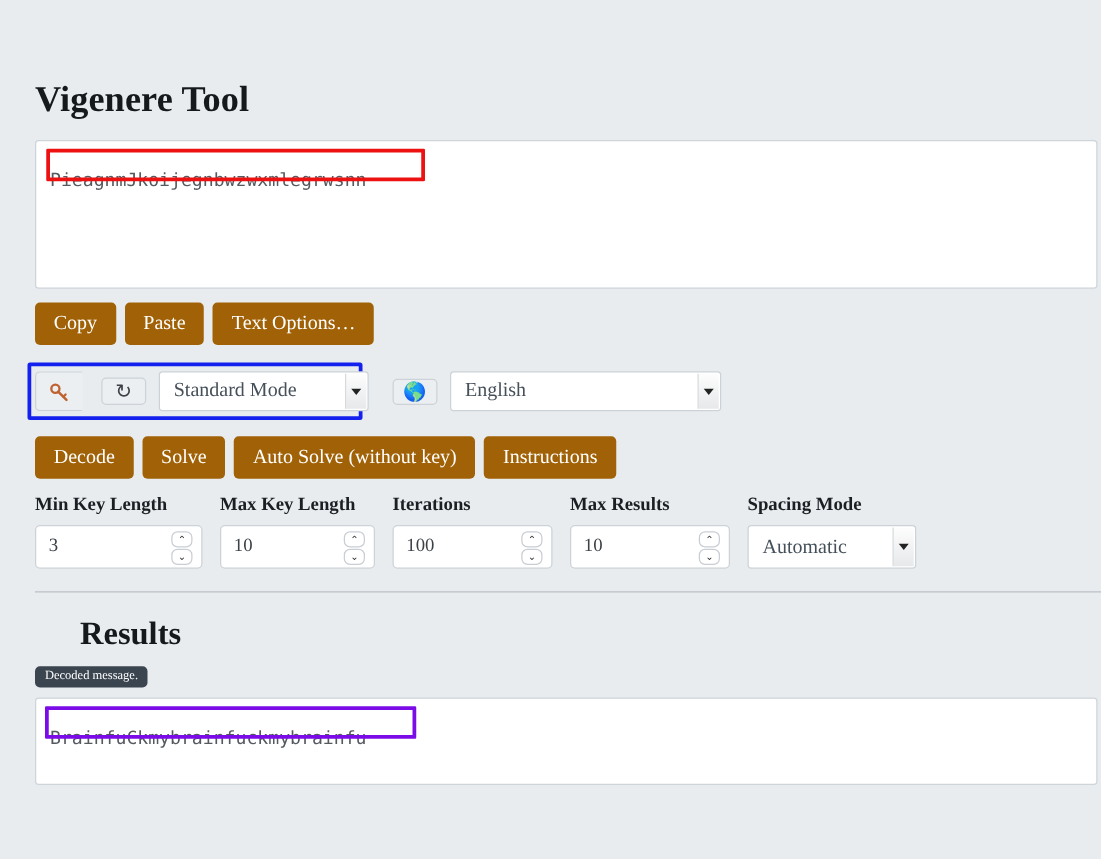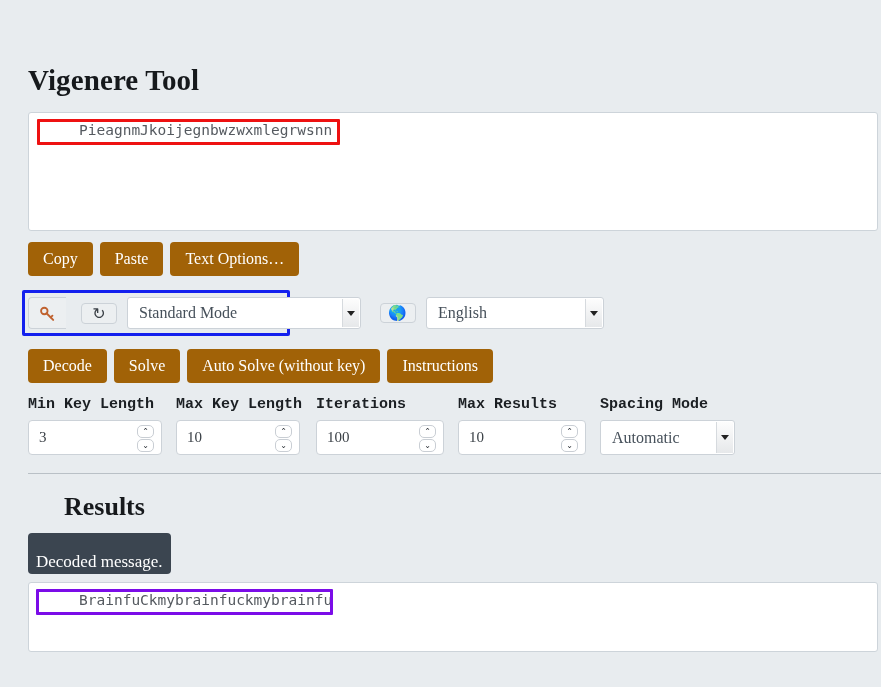--- a/index.html
+++ b/index.html
@@ -44,27 +44,26 @@
     margin-top: 17px;
     width: 850px;
     height: 119px;
     background: #ffffff;
     border: 1px solid #cdd4da;
     border-radius: 3px;
   }
   .ta-text {
     position: absolute;
     left: 11px;
-    top: 9px;
+    top: 24px;
     font-family: "DejaVu Sans Mono", monospace;
     font-size: 14.5px;
     color: #555a60;
     white-space: pre;
     letter-spacing: 0px;
-    padding-left: 39px;
   }
   .hl-red {
     position: absolute;
     left: 8px;
     top: 6px;
     width: 303px;
     height: 26px;
     border: 3px solid #ee1111;
     border-radius: 1px;
     pointer-events: none;
@@ -177,21 +176,21 @@
   }
 
   
   .opts-head { margin-top: 26px; }
   .fields {
     margin-top: 14px;
     display: flex;
     gap: 14px;
   }
   .field-label {
-    font-family: Liberation Mono, monospace;
+    font-family: Liberation Serif, serif;
     font-weight: bold;
     font-size: 15px;
     color: #1b1f23;
     margin-bottom: 8px;
     line-height: 1;
   }
   .numwrap {
     position: relative;
     background: #ffffff;
     border: 1px solid #ccd2d8;
@@ -241,23 +240,23 @@
     border-top: 1px solid #b9c0c6;
     width: 853px;
   }
   .results-head { margin-top: 20px; font-size: 26px; margin-left: 36px; }
   .badge {
     display: inline-block;
     margin-top: 13px;
     background: #3b4550;
     color: #ffffff;
     font-family: "Liberation Serif", serif;
-    font-size: 17px;
+    font-size: 10px;
     border-radius: 4px;
-    padding: 20px 8px 4px 8px;
+    padding: 3px 8px 4px 8px;
     line-height: 1;
   }
   .result-box {
     position: relative;
     margin-top: 8px;
     width: 850px;
     height: 70px;
     background: #ffffff;
     border: 1px solid #cdd4da;
     border-radius: 3px;
@@ -305,32 +304,32 @@
         </div>
       </div>
     </div>
 
     <div style="width:15px;"></div>
 
     <div class="addon solo">↻</div>
 
     <div style="width:10px;"></div>
 
-    <div class="select" style="width:234px;">
+    <div class="select" style="width:168px;">
       <span>Standard Mode</span>
       <span class="arrowbox"></span>
     </div>
 
     <div style="width:19px;"></div>
 
     <div class="addon solo" style="font-size:15px;">🌎</div>
 
     <div style="width:10px;"></div>
 
-    <div class="select" style="width:178px;">
+    <div class="select" style="width:217px;">
       <span>English</span>
       <span class="arrowbox"></span>
     </div>
   </div>
 
   <div class="btn-row" style="margin-top:13px;align-items:flex-end;">
     <button class="btn">Decode</button>
     <button class="btn">Solve</button>
     <button class="btn">Auto Solve (without key)</button>
     <button class="btn">Instructions</button>

